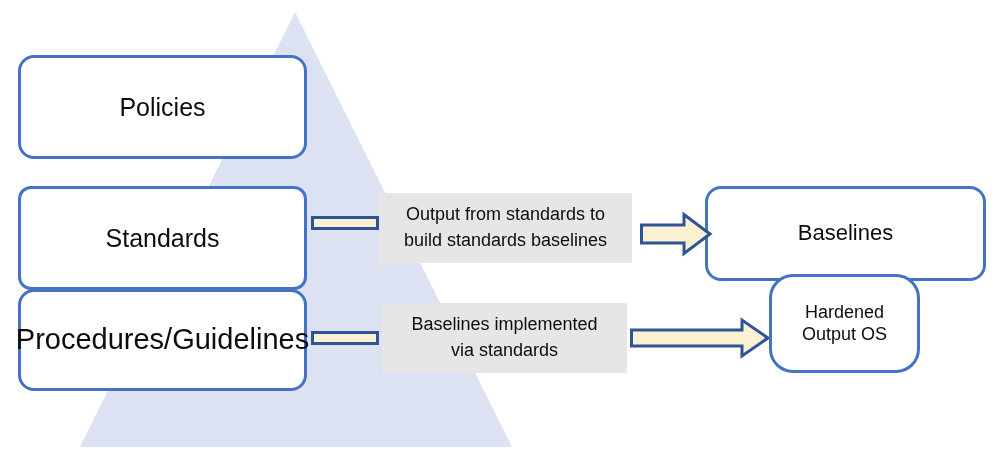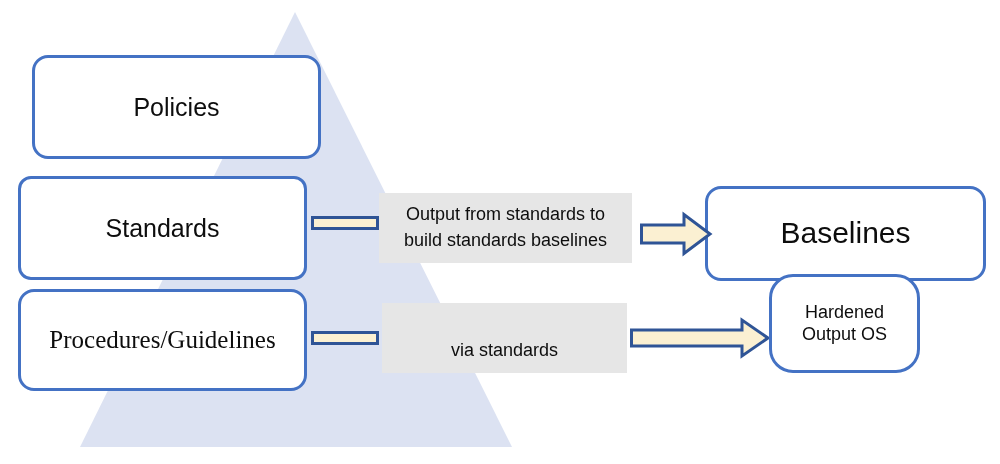--- a/index.html
+++ b/index.html
@@ -38,25 +38,25 @@
     border: 3px solid #4472C4;
     border-radius: 16px;
     display: flex;
     align-items: center;
     justify-content: center;
     text-align: center;
     color: #0d0d0d;
     line-height: 1.22;
   }
 
-  .rbox.policies      { left: 18px;  top: 55px;  width: 289px; height: 104px; font-size: 25px; margin-left: 14px; }
-  .rbox.standards     { left: 18px;  top: 176px; width: 289px; height: 104px; font-size: 25px; border-radius: 13px; }
-  .rbox.procedures    { left: 18px;  top: 289px; width: 289px; height: 102px; font-size: 25px; font-family: Liberation Serif, serif; }
+  .rbox.policies      { left: 18px;  top: 55px;  width: 289px; height: 104px; font-size: 25px; }
+  .rbox.standards     { left: 18px;  top: 186px; width: 289px; height: 104px; font-size: 25px; border-radius: 13px; }
+  .rbox.procedures    { left: 18px;  top: 289px; width: 289px; height: 102px; font-size: 29px; }
 
-  .rbox.baselines     { left: 705px; top: 186px; width: 281px; height: 95px;  font-size: 30px; }
+  .rbox.baselines     { left: 705px; top: 186px; width: 281px; height: 95px;  font-size: 22px; }
   .rbox.hardened      { left: 769px; top: 274px; width: 151px; height: 99px;  font-size: 18px;
                         border-width: 3px; border-radius: 24px; z-index: 4; }
 
   
   .gbox {
     position: absolute;
     box-sizing: border-box;
     background: #E6E6E6;
     display: flex;
     align-items: center;
@@ -118,21 +118,21 @@
 
   <div class="gbox out-standards">
     <span>
       <span>Output from standards to</span><br>
       <span>build standards baselines</span>
     </span>
   </div>
 
   <div class="gbox out-baselines">
     <span>
-      <br>
+      <span>Baselines implemented</span><br>
       <span>via standards</span>
     </span>
   </div>
 
   <div class="arrow a1">
     <svg viewBox="0 0 72 44" preserveAspectRatio="none">
       <polygon points="1.5,13 44,13 44,2.5 70,22 44,41.5 44,31 1.5,31" fill="#FBF0D2" stroke="#2F5496" stroke-width="3" stroke-linejoin="miter"></polygon>
     </svg>
   </div>
 

